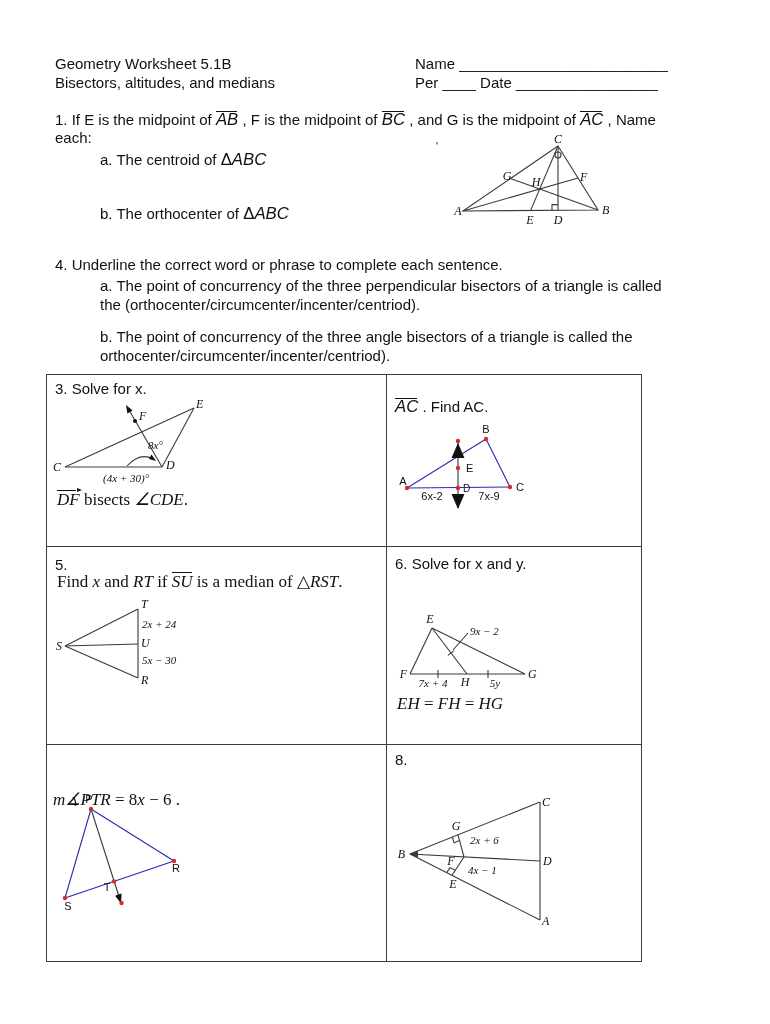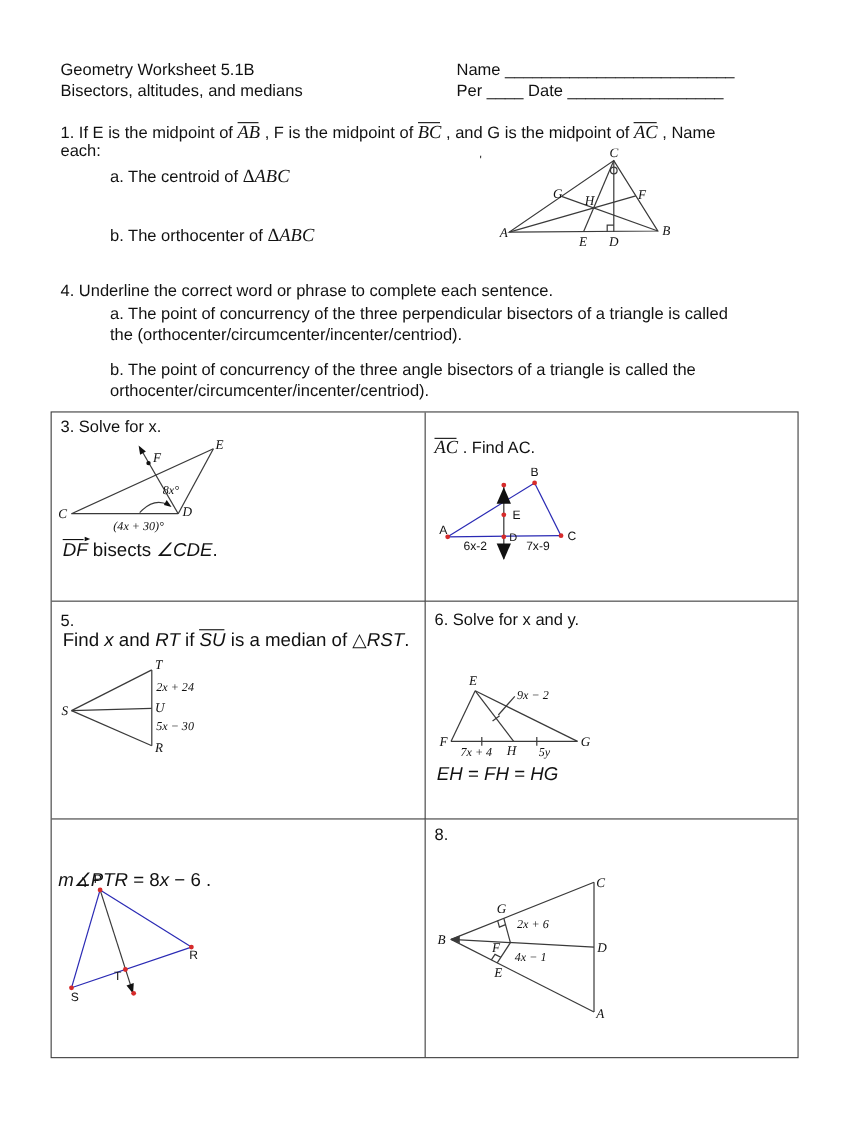--- a/index.html
+++ b/index.html
@@ -3,35 +3,35 @@
 <meta charset="utf-8">
 <style>
   html,body { margin:0; padding:0; }
   body {
     position:relative; width:770px; height:1024px;
     background:#ffffff; color:#111111;
     font-family:"Liberation Sans","DejaVu Sans",sans-serif;
     font-size:15px; line-height:1.25;
   }
   .abs { position:absolute; white-space:nowrap; }
-  .ser { font-family:Liberation Serif, serif; font-size:1.12em; }
-  .math { font-family:Liberation Sans, sans-serif; font-size:17px; }
+  .ser { font-family:Liberation Sans, sans-serif; font-size:1.12em; }
+  .math { font-family:Liberation Serif, serif; font-size:17px; }
   .it { font-style:italic; }
   .ovl,.ray { position:relative; display:inline-block; }
   .ovl::before,.ray::before { content:""; position:absolute; left:0; top:0.08em; border-top:1.2px solid currentColor; }
   .ovl::before { right:1px; }
   .ray::before { right:4px; }
   .ray::after {
     content:""; position:absolute; right:-2px; top:calc(0.08em - 2.5px);
     width:0; height:0;
     border-left:5px solid currentColor;
     border-top:2.5px solid transparent; border-bottom:2.5px solid transparent;
   }
   #worksheet-table {
-    position:absolute; left:46px; top:374px; width:680px; height:588px;
+    position:absolute; left:46px; top:374px; width:596px; height:588px;
     border:1px solid #3d3d3d; box-sizing:border-box;
     display:grid; grid-template-columns:340px 1fr; grid-template-rows:172px 198px 1fr;
   }
   .cell { position:relative; box-sizing:border-box; }
   .br { border-right:1px solid #3d3d3d; }
   .bb { border-bottom:1px solid #3d3d3d; }
   .tight { letter-spacing:-0.2px; }
   svg text { user-select:none; }
 </style>
 </head>

